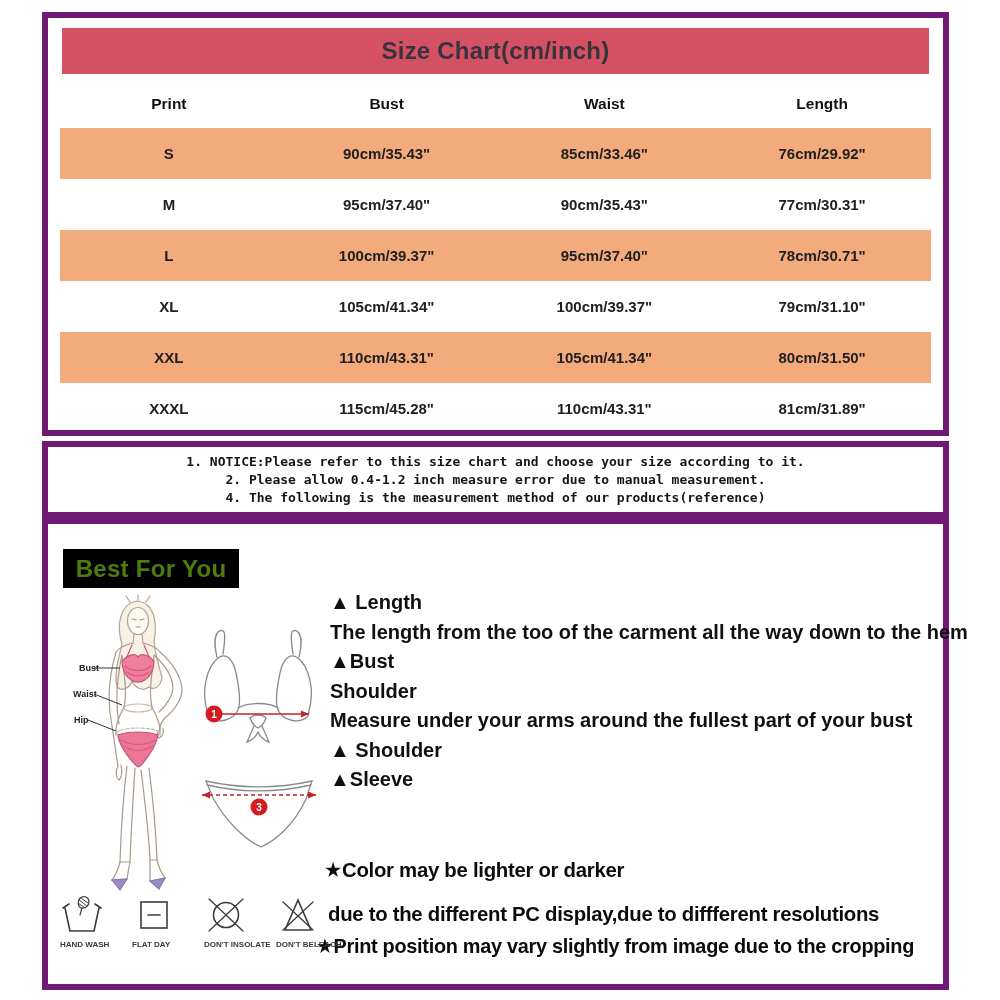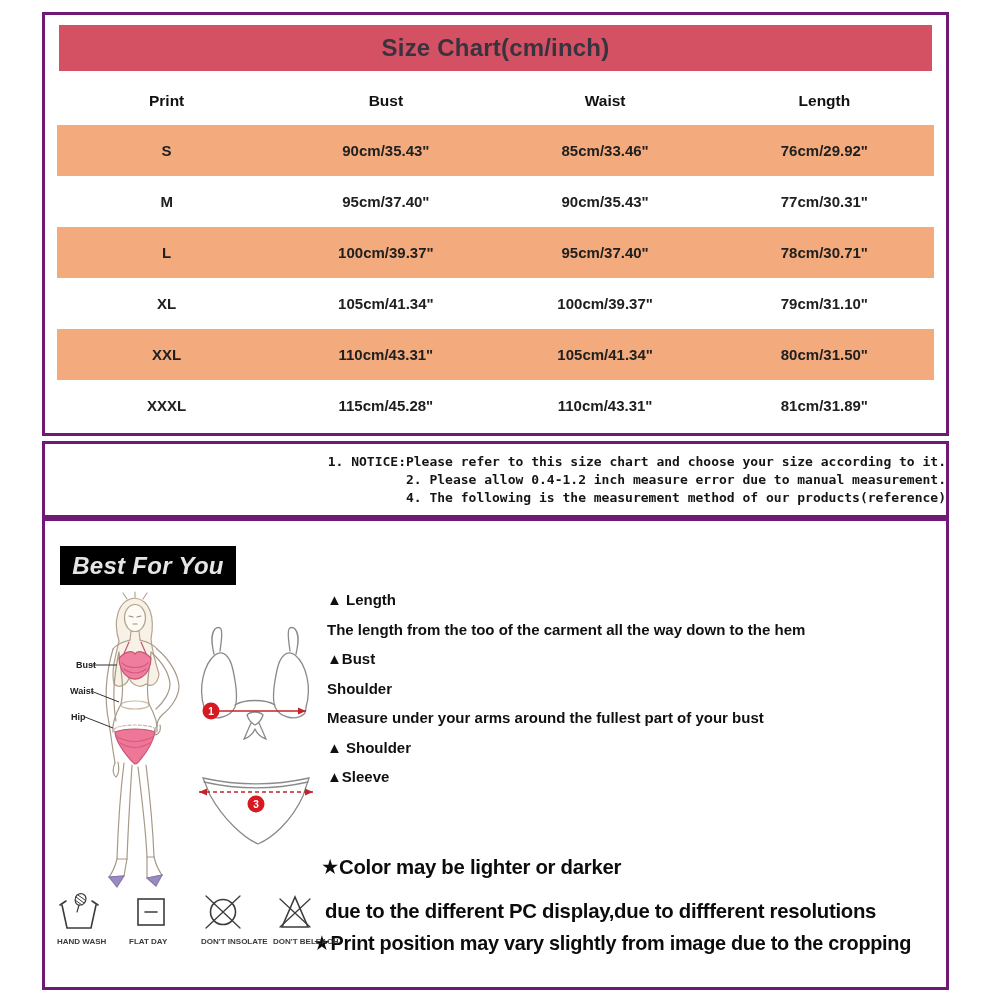--- a/index.html
+++ b/index.html
@@ -1,40 +1,40 @@
 <!DOCTYPE html>
 <html><head>
 <meta charset="utf-8">
 <style>
   html,body{margin:0;padding:0;background:#fff;}
   .page{position:relative;width:1000px;height:1000px;background:#fff;
         font-family:"Liberation Sans","DejaVu Sans",sans-serif;color:#1c1c1c;overflow:hidden;}
-  .box{position:absolute;left:42px;width:907px;border:3px solid #701a75;background:#fff;box-sizing:border-box;}
+  .box{position:absolute;left:42px;width:907px;border:6px solid #701a75;background:#fff;box-sizing:border-box;}
   
   .box-chart{top:12px;height:424px;}
   .chart-banner{margin:10px 14px 6px 14px;height:46px;background:#d35162;
                 display:flex;align-items:center;justify-content:center;}
   .chart-banner span{font-size:24px;font-weight:bold;color:#39333f;letter-spacing:.2px;}
   .hrow,.trow{display:flex;align-items:center;margin:0 12px;}
   .hrow{height:48px;font-weight:bold;font-size:15.5px;color:#111;}
   .trow{height:51px;font-weight:bold;font-size:15px;color:#202020;}
   .trow.striped{background:#f3ab7d;}
   .hrow>div,.trow>div{flex:1;text-align:center;}
   
-  .box-notice{top:441px;height:77px;display:flex;flex-direction:column;justify-content:center;align-items:flex-end;}
+  .box-notice{top:441px;height:77px;display:flex;flex-direction:column;justify-content:center;align-items:center;}
   .box-notice div{font-family:"DejaVu Sans Mono","Liberation Mono",monospace;
                   font-weight:bold;font-size:13px;line-height:18px;color:#151515;text-align:center;}
   
   .box-best{top:518px;height:472px;}
   .bfy-banner{position:absolute;left:15px;top:25px;width:176px;height:39px;background:#000;
               display:flex;align-items:center;justify-content:center;}
-  .bfy-banner span{color:#e5e5e5;font-size:24px;font-weight:bold;letter-spacing:.3px;font-style:italic;}
+  .bfy-banner span{color:#4d7c0f;font-size:24px;font-weight:bold;letter-spacing:.3px;}
   .figure-svg{position:absolute;left:13px;top:70px;}
   .measure-list{position:absolute;left:282px;top:64px;width:648px;}
-  .measure-list div{font-size:15px;font-weight:bold;line-height:29.5px;color:#101010;white-space:nowrap;}
+  .measure-list div{font-size:20px;font-weight:bold;line-height:29.5px;color:#101010;white-space:nowrap;}
   .disc{position:absolute;font-weight:bold;color:#0c0c0c;white-space:nowrap;
         transform:scaleX(.97);transform-origin:left;letter-spacing:-.3px;}
   .disc-1{left:276px;top:334px;font-size:21px;}
   .disc-2{left:280px;top:378px;font-size:21px;}
   .disc-3{left:268px;top:410px;font-size:20.5px;}
   
   .care-row{position:absolute;left:12px;top:371px;width:282px;display:flex;justify-content:space-between;}
   .care-item{width:66px;display:flex;flex-direction:column;}
   .care-item svg{display:block;}
   .care-item .lbl{margin-top:5px;font-size:8px;font-weight:bold;color:#3a3a3a;white-space:nowrap;}

